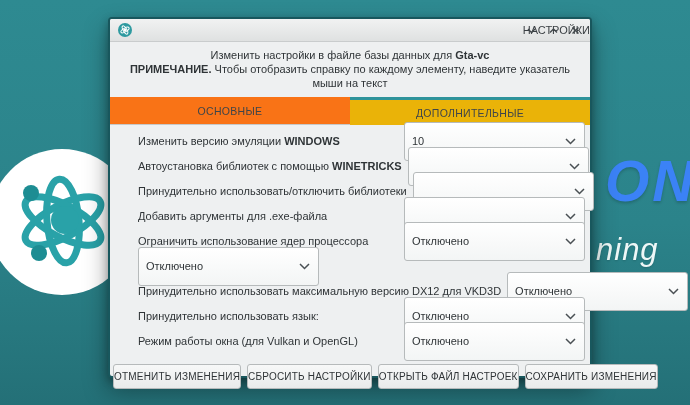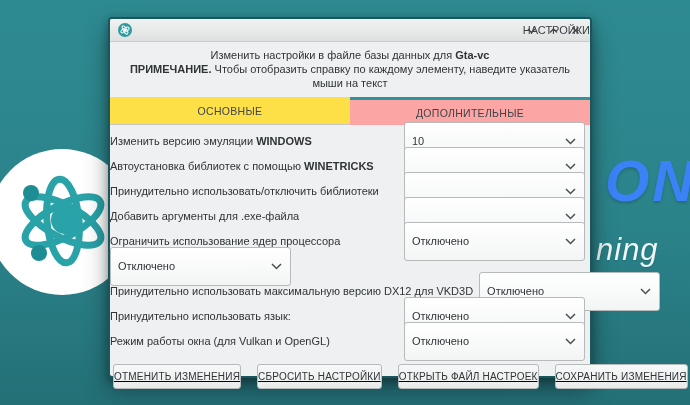--- a/index.html
+++ b/index.html
@@ -44,36 +44,36 @@
   .controls { margin-left:auto; display:flex; gap:9px; z-index:2; }
   .ctl { width:13px; height:13px; display:flex; align-items:center; justify-content:center; }
 
   .header { text-align:center; font-size:11px; color:#2f3437; line-height:14px; padding:6px 10px 7px;border-radius:16px; }
 
   .tabbar { display:flex; height:28px; flex:0 0 28px; }
   .tab {
     flex:1; display:flex; align-items:center; justify-content:center;
     font-size:10.5px; color:#3f4549; letter-spacing:.3px;
   }
-  .tab.inactive { background:#fde047; border-bottom:1px solid #c6c8c8; }
-  .tab.active   { background:#fca5a5; border-top:3px solid #2e939b; }
-
-  .rows { padding:5px 5px 0 0; }
+  .tab.inactive { background:#f97316; border-bottom:1px solid #c6c8c8; }
+  .tab.active   { background:#eab308; border-top:3px solid #2e939b; }
+
+  .rows { padding:5px 5px 0 28px; }
   .row { display:flex; align-items:center; justify-content:space-between; height:22px; margin-bottom:3px; }
   .row-label { font-size:11px; color:#2f3437; white-space:nowrap; padding-right:6px; }
   .select {
     width:181px; flex:0 0 181px; height:39px; padding:0 7px;
     display:flex; align-items:center; justify-content:space-between;
     background:linear-gradient(#ffffff,#f3f5f5);
     border:1px solid #b6babb; border-radius:3px;
     font-size:11px; color:#2f3437;
   }
   .chev { display:flex; align-items:center; }
 
-  .footer { display:flex; gap:16px; padding:9px 3px 0 3px;text-decoration:underline; }
+  .footer { display:flex; gap:6px; padding:9px 3px 0 3px; }
   .btn {
     flex:1; height:25px; display:flex; align-items:center; justify-content:center;
     background:linear-gradient(#f7f8f8,#e9ebeb);
     border:1px solid #b6babb; border-radius:3px;
     font-size:10px; color:#2f3437; letter-spacing:.2px; white-space:nowrap;
   }
   b { font-weight:bold; }
 </style>
 </head>
 <body>

